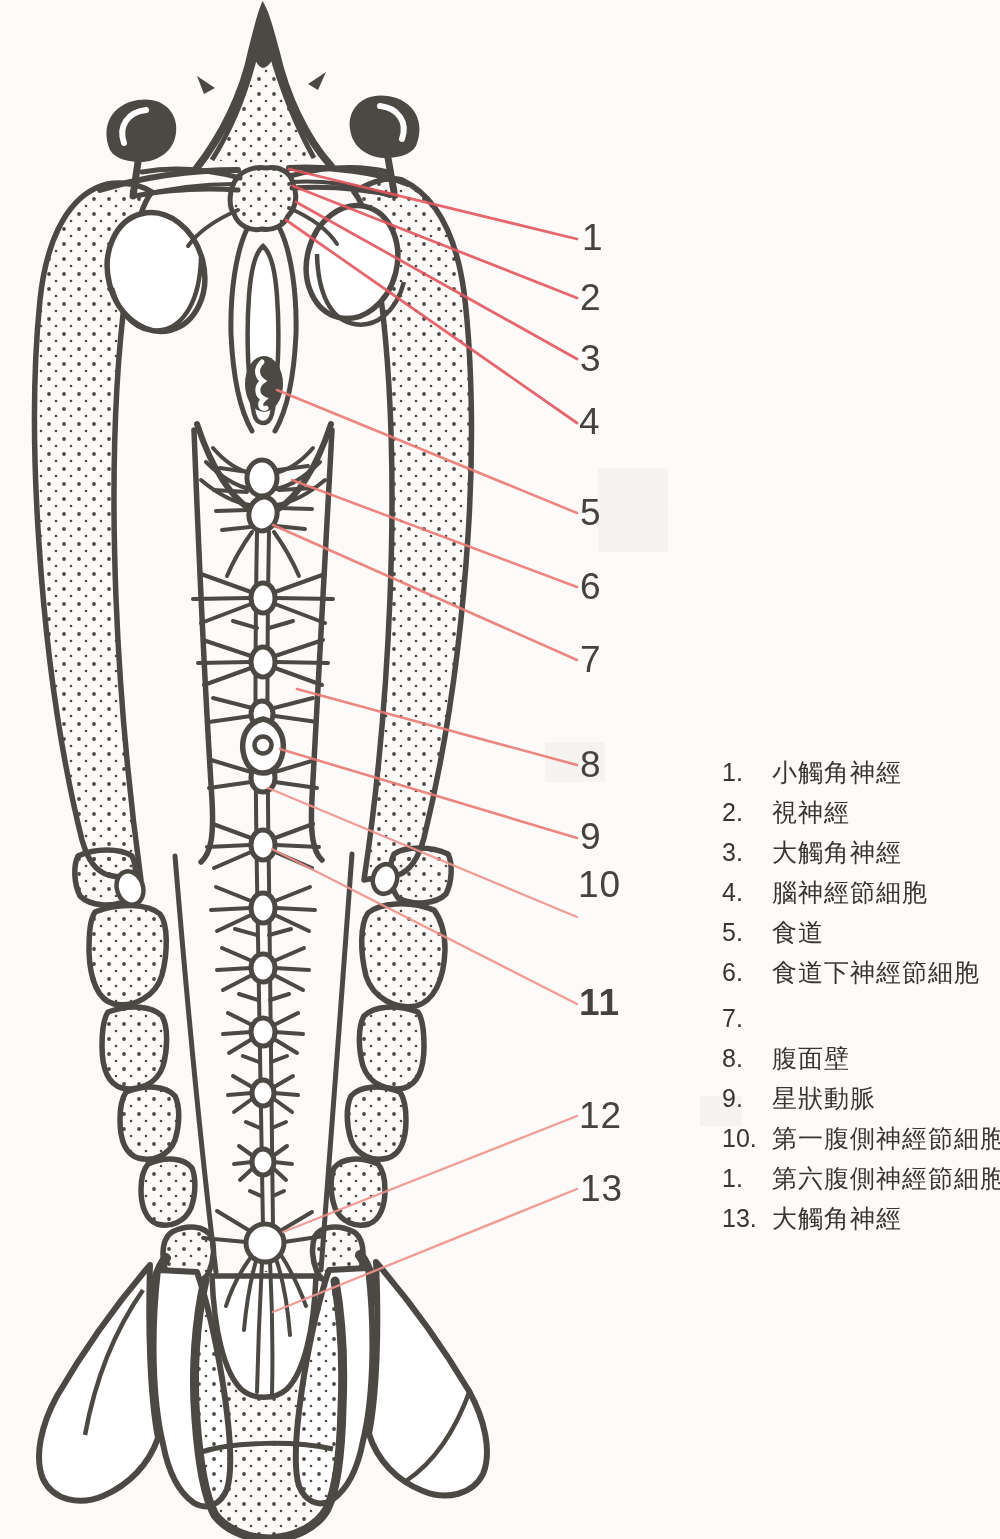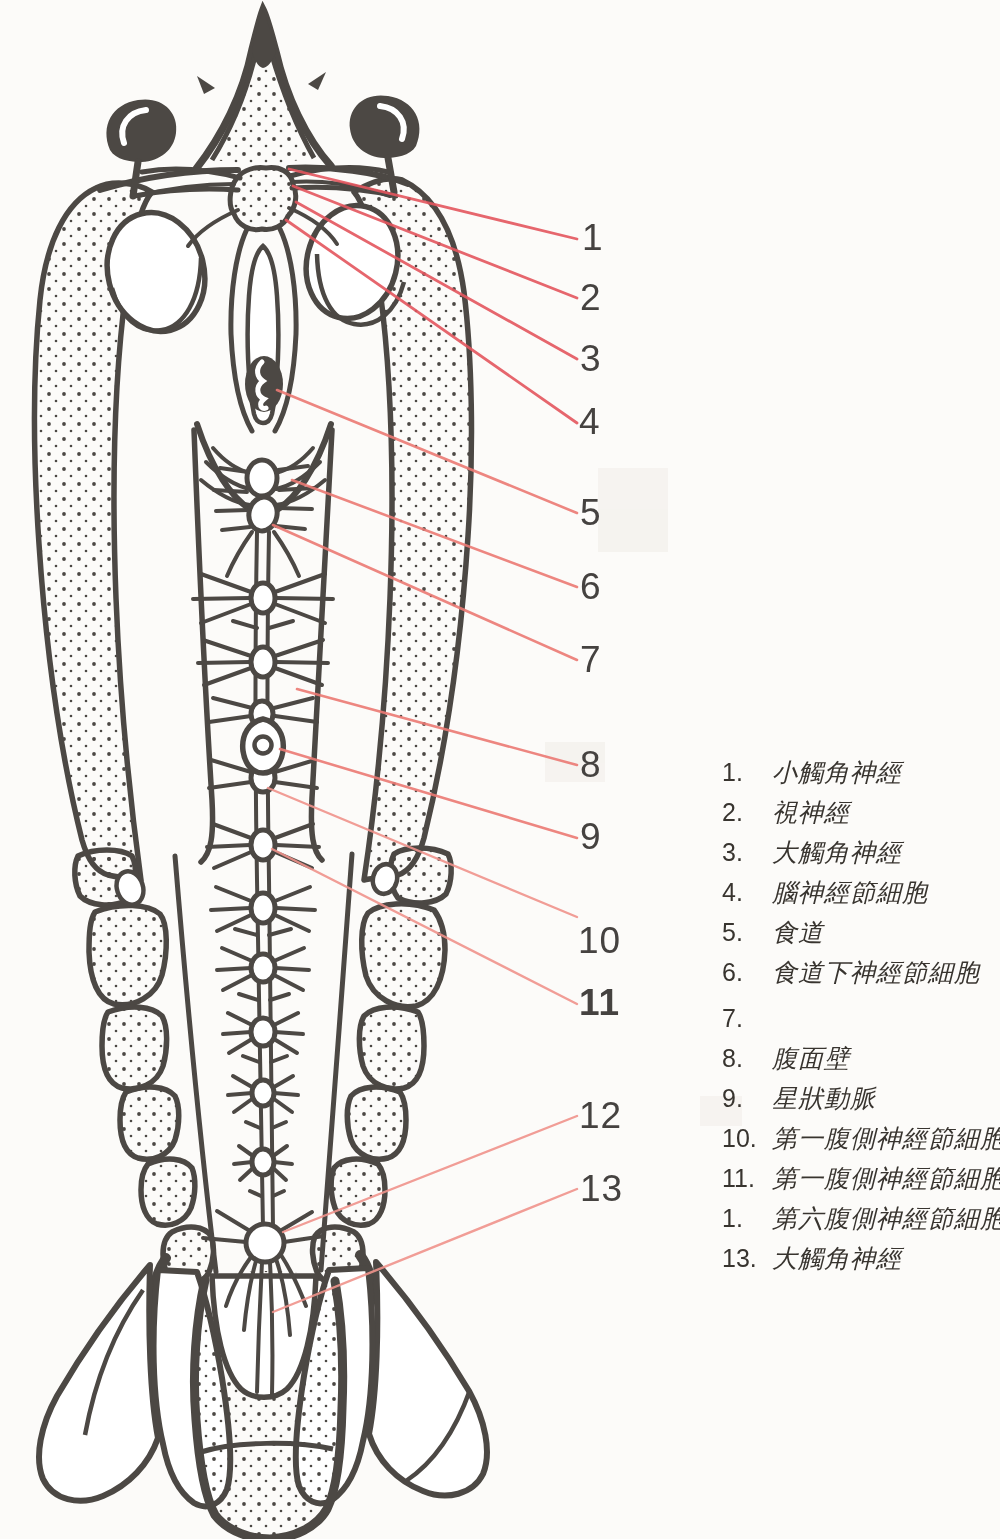--- a/index.html
+++ b/index.html
@@ -36,21 +36,21 @@
     height:40px;
     line-height:40px;
     font-size:25px;
     white-space:nowrap;
   }
   .legend-row.sp{margin-top:6px;}
   .legend-num{
     width:50px;
     flex:0 0 50px;
   }
-  .legend-label{flex:1;letter-spacing:1px;font-style:italic;}
+  .legend-label{flex:1;letter-spacing:1px;}
 </style>
 </head>
 <body>
 
 <div class="page">
 
   <svg class="art" width="1000" height="1539" viewBox="0 0 1000 1539">
     <defs>
       <pattern id="st" width="15" height="15" patternUnits="userSpaceOnUse">
         <circle cx="4" cy="4" r="1.9" fill="#4c4844"></circle>
@@ -324,21 +324,21 @@
   <div>
     <div class="callout-num" style="left:582px;top:219px;">1</div>
     <div class="callout-num" style="left:580px;top:279px;">2</div>
     <div class="callout-num" style="left:580px;top:340px;">3</div>
     <div class="callout-num" style="left:579px;top:403px;">4</div>
     <div class="callout-num" style="left:580px;top:494px;">5</div>
     <div class="callout-num" style="left:580px;top:568px;">6</div>
     <div class="callout-num" style="left:580px;top:641px;">7</div>
     <div class="callout-num" style="left:580px;top:746px;">8</div>
     <div class="callout-num" style="left:580px;top:818px;">9</div>
-    <div class="callout-num" style="left:578px;top:922px;">10</div>
+    <div class="callout-num" style="left:578px;top:866px;">10</div>
     <div class="callout-num" style="left:579px;top:984px;font-weight:bold;">11</div>
     <div class="callout-num" style="left:579px;top:1097px;">12</div>
     <div class="callout-num" style="left:580px;top:1170px;">13</div>
   </div>
 
   <div class="legend">
     <div class="legend-row">
         <span class="legend-num">1.</span>
         <span class="legend-label">小觸角神經</span>
       </div>
@@ -371,24 +371,20 @@
       </div>
     <div class="legend-row">
         <span class="legend-num">9.</span>
         <span class="legend-label">星狀動脈</span>
       </div>
     <div class="legend-row">
         <span class="legend-num">10.</span>
         <span class="legend-label">第一腹側神經節細胞</span>
       </div>
     <div class="legend-row">
-        <span class="legend-num">11.</span>
-        <span class="legend-label">第一腹側神經節細胞</span>
-      </div>
-    <div class="legend-row">
         <span class="legend-num">1.</span>
         <span class="legend-label">第六腹側神經節細胞</span>
       </div>
     <div class="legend-row">
         <span class="legend-num">13.</span>
         <span class="legend-label">大觸角神經</span>
       </div>
   </div>
 
 </div>

